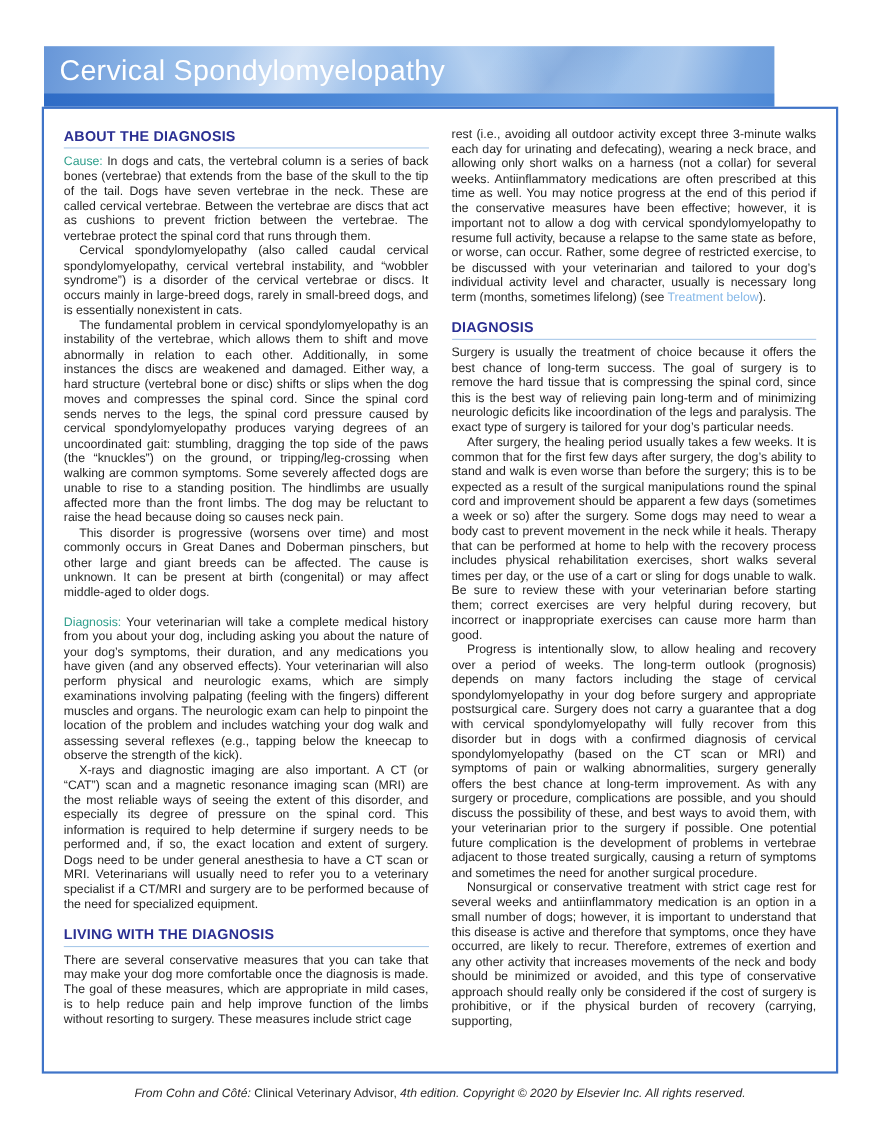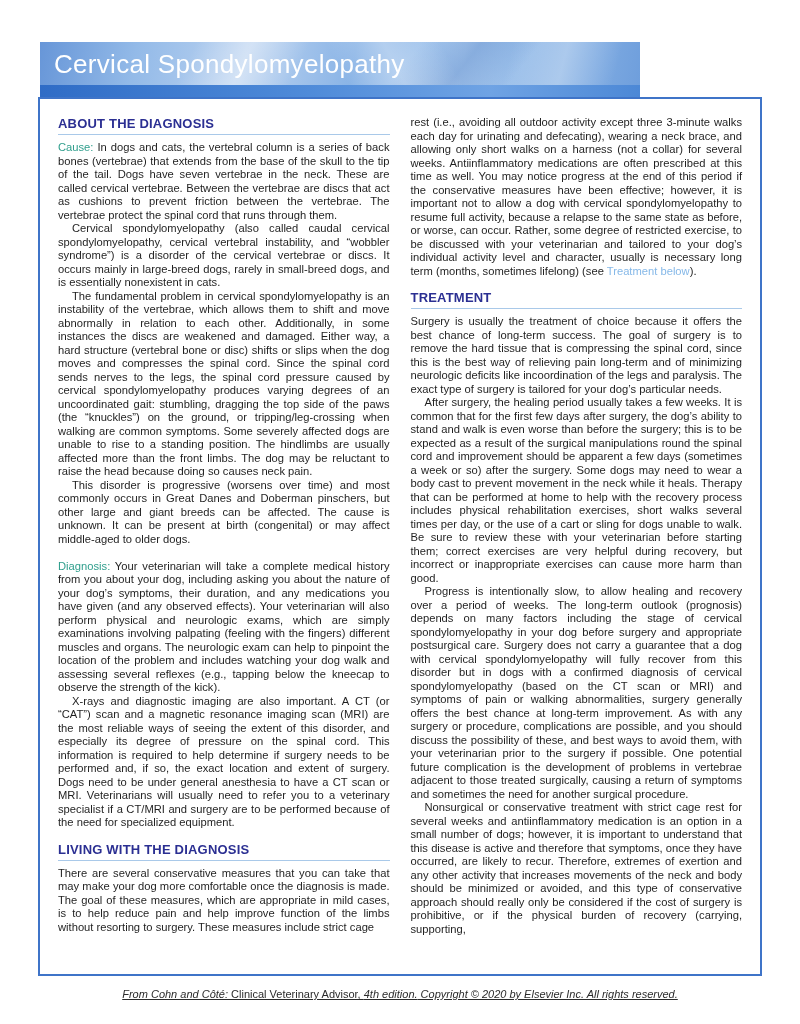--- a/index.html
+++ b/index.html
@@ -5,21 +5,21 @@
   * { margin: 0; padding: 0; box-sizing: border-box; }
   html, body { width: 800px; height: 1024px; background: #ffffff; }
   body {
     position: relative;
     font-family: "Liberation Sans", sans-serif;
     -webkit-font-smoothing: antialiased;
   }
 
   
   .banner {
-    position: absolute; left: 40px; top: 42px; width: 600px; height: 56px;
+    position: absolute; left: 40px; top: 42px; width: 664px; height: 56px;
     background: linear-gradient(100deg, #6796d8 0%, #93bae8 16%, #bad2f0 34%,
                 #8ab4e6 52%, #aecdf0 70%, #89b3e5 86%, #6e9edc 100%);
     overflow: hidden;
   }
   .banner::before {
     content: ""; position: absolute; inset: -30px; pointer-events: none;
     background:
       linear-gradient(116deg, rgba(255,255,255,0) 28%, rgba(255,255,255,0.38) 36%, rgba(255,255,255,0) 44%),
       linear-gradient(62deg,  rgba(255,255,255,0) 50%, rgba(255,255,255,0.30) 58%, rgba(255,255,255,0) 66%),
       linear-gradient(128deg, rgba(70,118,190,0) 58%, rgba(70,118,190,0.35) 66%, rgba(70,118,190,0) 74%),
@@ -55,21 +55,21 @@
     border-bottom: 1.5px solid #a9c9e9; padding-bottom: 3px; margin-bottom: 6px;
   }
   h2.mid { margin-top: 12px; }
 
   .lead-in { color: #2f9e8c; }
   .xref-link { color: #85b8e8; text-decoration: none; cursor: pointer; }
 
   
   .footer {
     position: absolute; left: 0; top: 988px; width: 800px;
-    text-align: center; font-size: 11px; color: #2b2b2b; font-style: italic; text-decoration: underline;
+    text-align: center; font-size: 11px; color: #2b2b2b; font-style: italic;
   }
   .footer .roman { font-style: normal; }
 </style>
 </head>
 <body>
 
 <div class="banner">
   <div class="banner-strip"></div>
   <div class="banner-title">Cervical Spondylomyelopathy</div>
 </div>
@@ -90,21 +90,21 @@
     <p class="indent">X-rays and diagnostic imaging are also important. A CT (or “CAT”) scan and a magnetic resonance imaging scan (MRI) are the most reliable ways of seeing the extent of this disorder, and especially its degree of pressure on the spinal cord. This information is required to help determine if surgery needs to be performed and, if so, the exact location and extent of surgery. Dogs need to be under general anesthesia to have a CT scan or MRI. Veterinarians will usually need to refer you to a veterinary specialist if a CT/MRI and surgery are to be performed because of the need for specialized equipment.</p>
 
     <h2 class="mid">LIVING WITH THE DIAGNOSIS</h2>
     <p>There are several conservative measures that you can take that may make your dog more comfortable once the diagnosis is made. The goal of these measures, which are appropriate in mild cases, is to help reduce pain and help improve function of the limbs without resorting to surgery. These measures include strict cage</p>
   </div>
 
   <div class="col">
     <p><span>rest (i.e., avoiding all outdoor activity except three 3-minute walks each day for urinating and defecating), wearing a neck brace, and allowing only short walks on a harness (not a collar) for several weeks. Antiinflammatory medications are often prescribed at this time as well. You may notice progress at the end of this period if the conservative measures have been effective; however, it is important not to allow a dog with cervical spondylomyelopathy to resume full activity, because a relapse to the same state as before, or worse, can occur. Rather, some degree of restricted exercise, to be discussed with your veterinarian and tailored to your dog’s individual activity level and character, usually is necessary long term (months, sometimes lifelong) (see </span><span class="xref-link">Treatment below</span><span>).</span></p>
 
 
-    <h2 class="mid">TREATMENT</h2>
+    <h2 class="mid">DIAGNOSIS</h2>
 
     <p>Surgery is usually the treatment of choice because it offers the best chance of long-term success. The goal of surgery is to remove the hard tissue that is compressing the spinal cord, since this is the best way of relieving pain long-term and of minimizing neurologic deficits like incoordination of the legs and paralysis. The exact type of surgery is tailored for your dog’s particular needs.</p>
     <p class="indent">After surgery, the healing period usually takes a few weeks. It is common that for the first few days after surgery, the dog’s ability to stand and walk is even worse than before the surgery; this is to be expected as a result of the surgical manipulations round the spinal cord and improvement should be apparent a few days (sometimes a week or so) after the surgery. Some dogs may need to wear a body cast to prevent movement in the neck while it heals. Therapy that can be performed at home to help with the recovery process includes physical rehabilitation exercises, short walks several times per day, or the use of a cart or sling for dogs unable to walk. Be sure to review these with your veterinarian before starting them; correct exercises are very helpful during recovery, but incorrect or inappropriate exercises can cause more harm than good.</p>
     <p class="indent">Progress is intentionally slow, to allow healing and recovery over a period of weeks. The long-term outlook (prognosis) depends on many factors including the stage of cervical spondylomyelopathy in your dog before surgery and appropriate postsurgical care. Surgery does not carry a guarantee that a dog with cervical spondylomyelopathy will fully recover from this disorder but in dogs with a confirmed diagnosis of cervical spondylomyelopathy (based on the CT scan or MRI) and symptoms of pain or walking abnormalities, surgery generally offers the best chance at long-term improvement. As with any surgery or procedure, complications are possible, and you should discuss the possibility of these, and best ways to avoid them, with your veterinarian prior to the surgery if possible. One potential future complication is the development of problems in vertebrae adjacent to those treated surgically, causing a return of symptoms and sometimes the need for another surgical procedure.</p>
     <p class="indent">Nonsurgical or conservative treatment with strict cage rest for several weeks and antiinflammatory medication is an option in a small number of dogs; however, it is important to understand that this disease is active and therefore that symptoms, once they have occurred, are likely to recur. Therefore, extremes of exertion and any other activity that increases movements of the neck and body should be minimized or avoided, and this type of conservative approach should really only be considered if the cost of surgery is prohibitive, or if the physical burden of recovery (carrying, supporting,</p>
   </div>
 
 </div>
 
 <div class="footer"><span>From Cohn and Côté:</span><span class="roman"> Clinical Veterinary Advisor, </span><span>4th edition.</span><span> Copyright © 2020 by Elsevier Inc. All rights reserved.</span></div>

